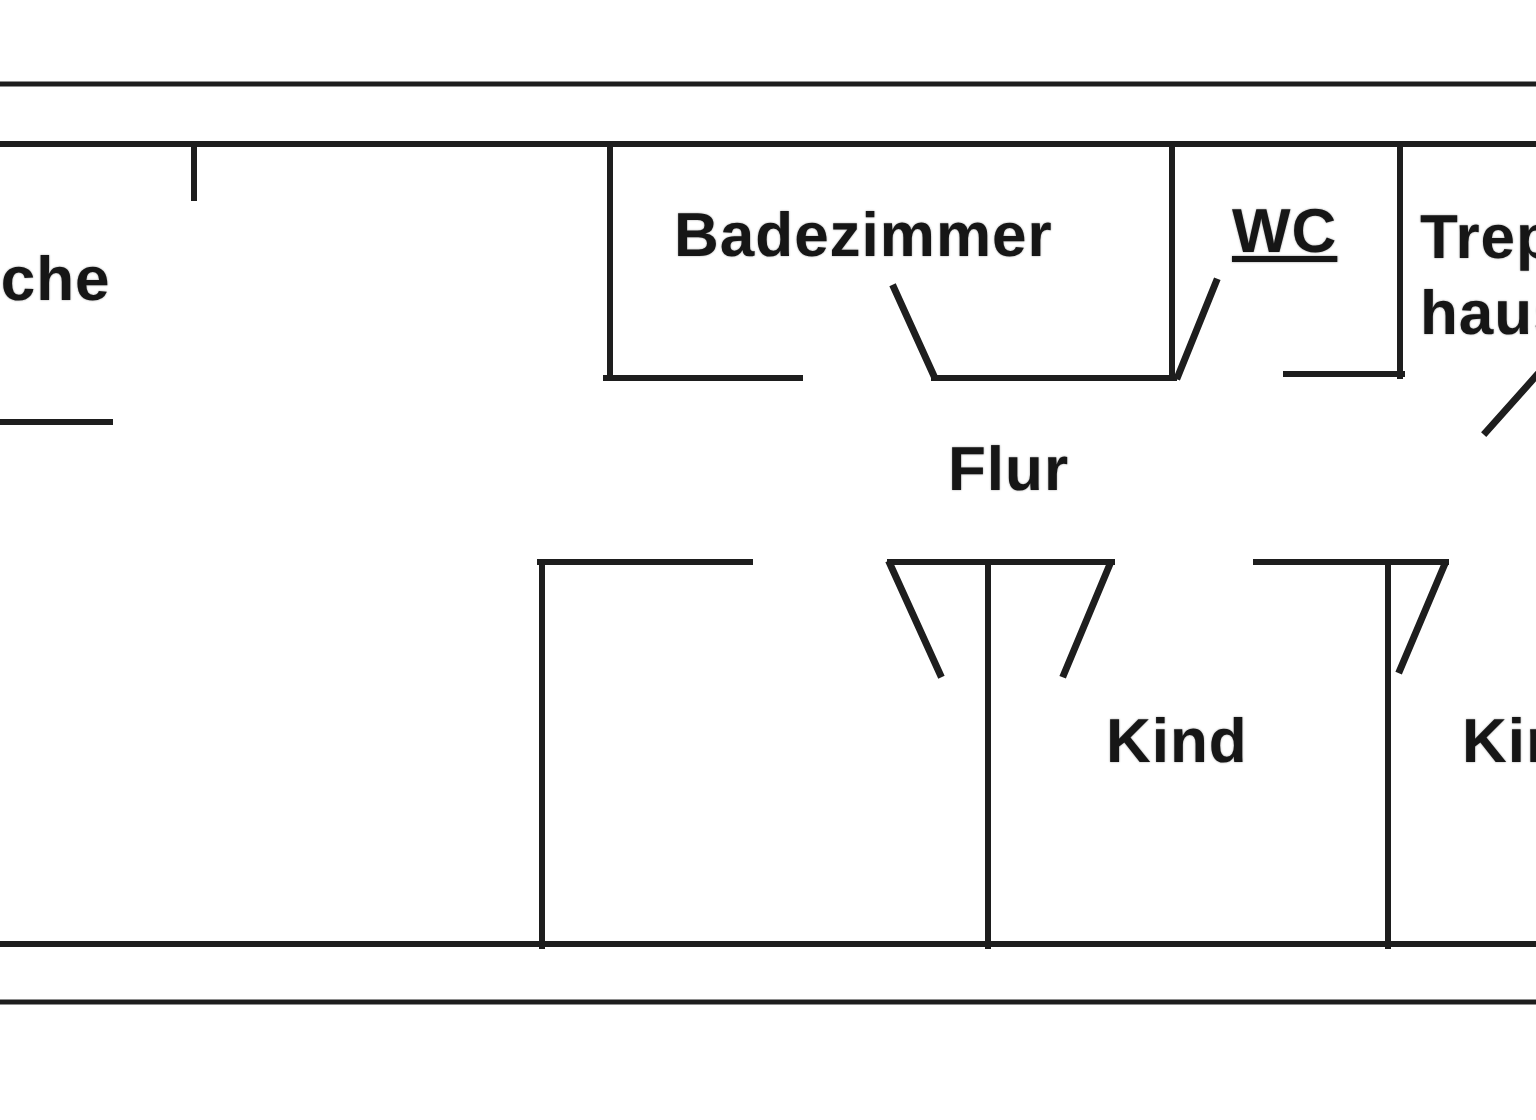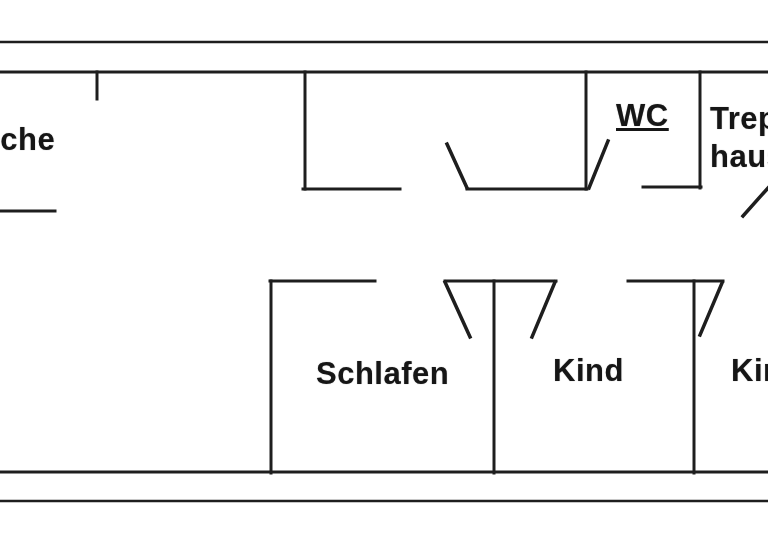--- a/index.html
+++ b/index.html
@@ -65,28 +65,29 @@
     <line x1="589" y1="188" x2="608" y2="141" stroke-width="3.5"></line>
     <line x1="743" y1="216" x2="768" y2="188" stroke-width="3.5"></line>
     <line x1="445" y1="282" x2="470" y2="337" stroke-width="3.5"></line>
     <line x1="555" y1="282" x2="532" y2="337" stroke-width="3.5"></line>
     <line x1="722" y1="283" x2="700" y2="335" stroke-width="3.5"></line>
   </svg>
 
   <div class="room-label" style="left:-42px;top:124px;">Küche</div>
 
 
+  <div class="room-label" style="left:337px;top:102px;">Badezimmer</div>
 
   <div class="room-label" style="left:616px;top:100px;text-decoration:underline;">WC</div>
 
   <div class="room-label two-line" style="left:710px;top:100px;">
     <div>Treppen</div>
     <div>haus</div>
   </div>
 
+  <div class="room-label" style="left:474px;top:219px;">Flur</div>
 
-  <div class="room-label" style="left:316px;top:358px;">Schlafen</div>
 
   <div class="room-label" style="left:553px;top:355px;">Kind</div>
 
   <div class="room-label" style="left:731px;top:355px;">Kind</div>
 
 </div>
 
 </body></html>

